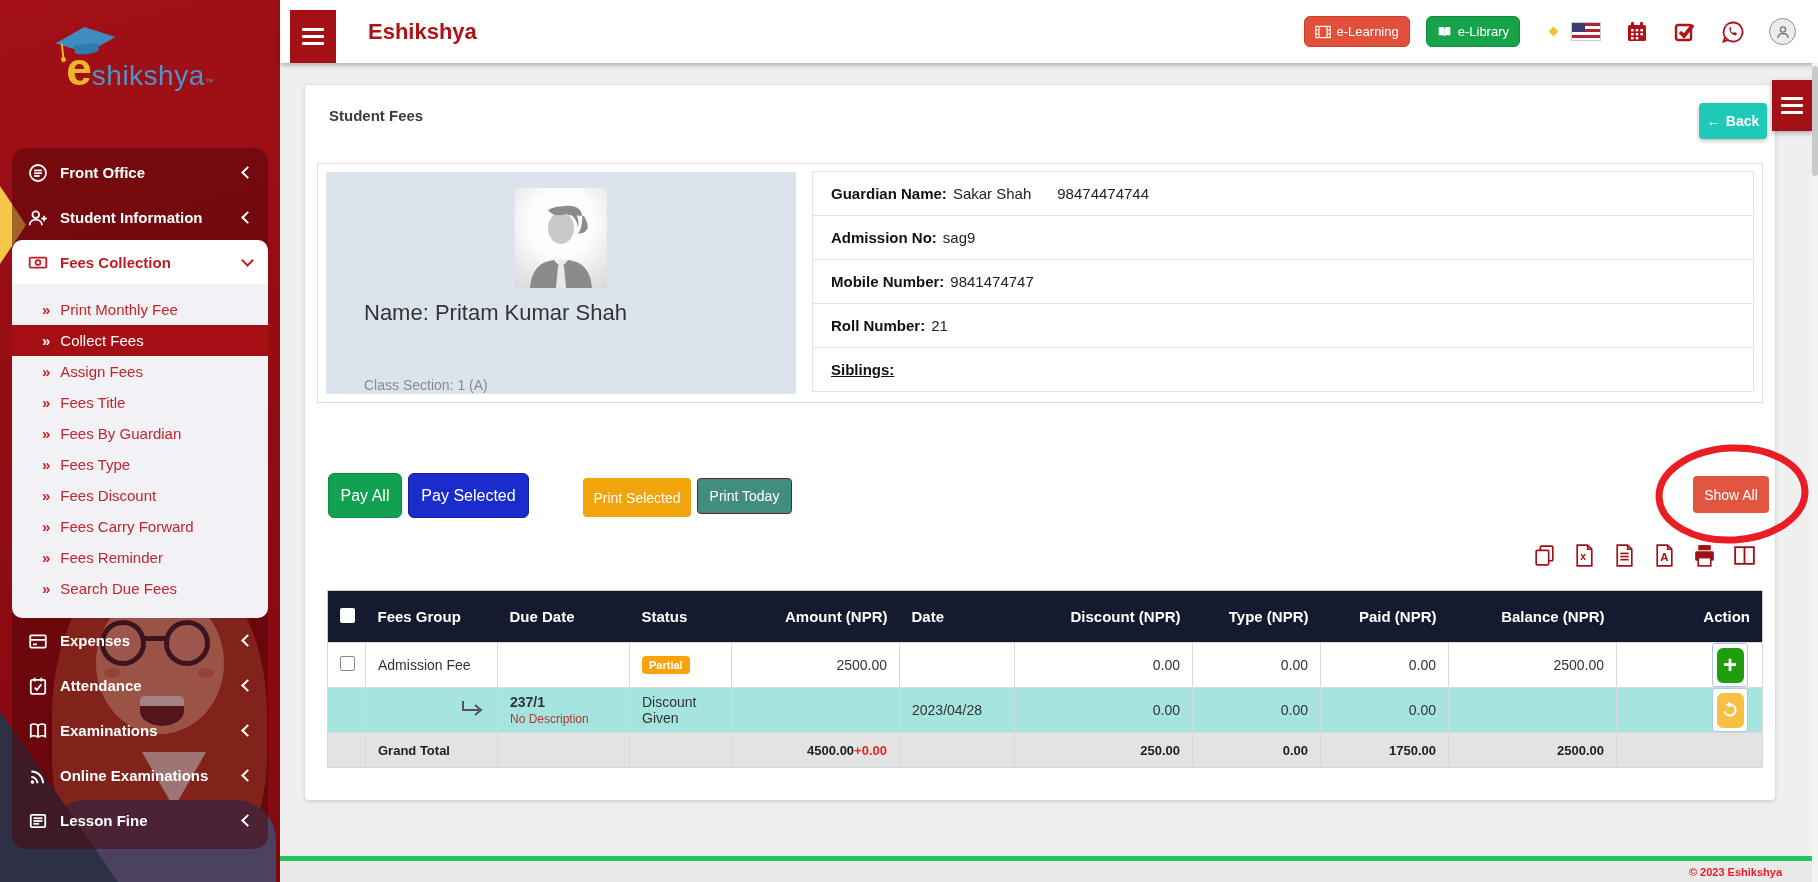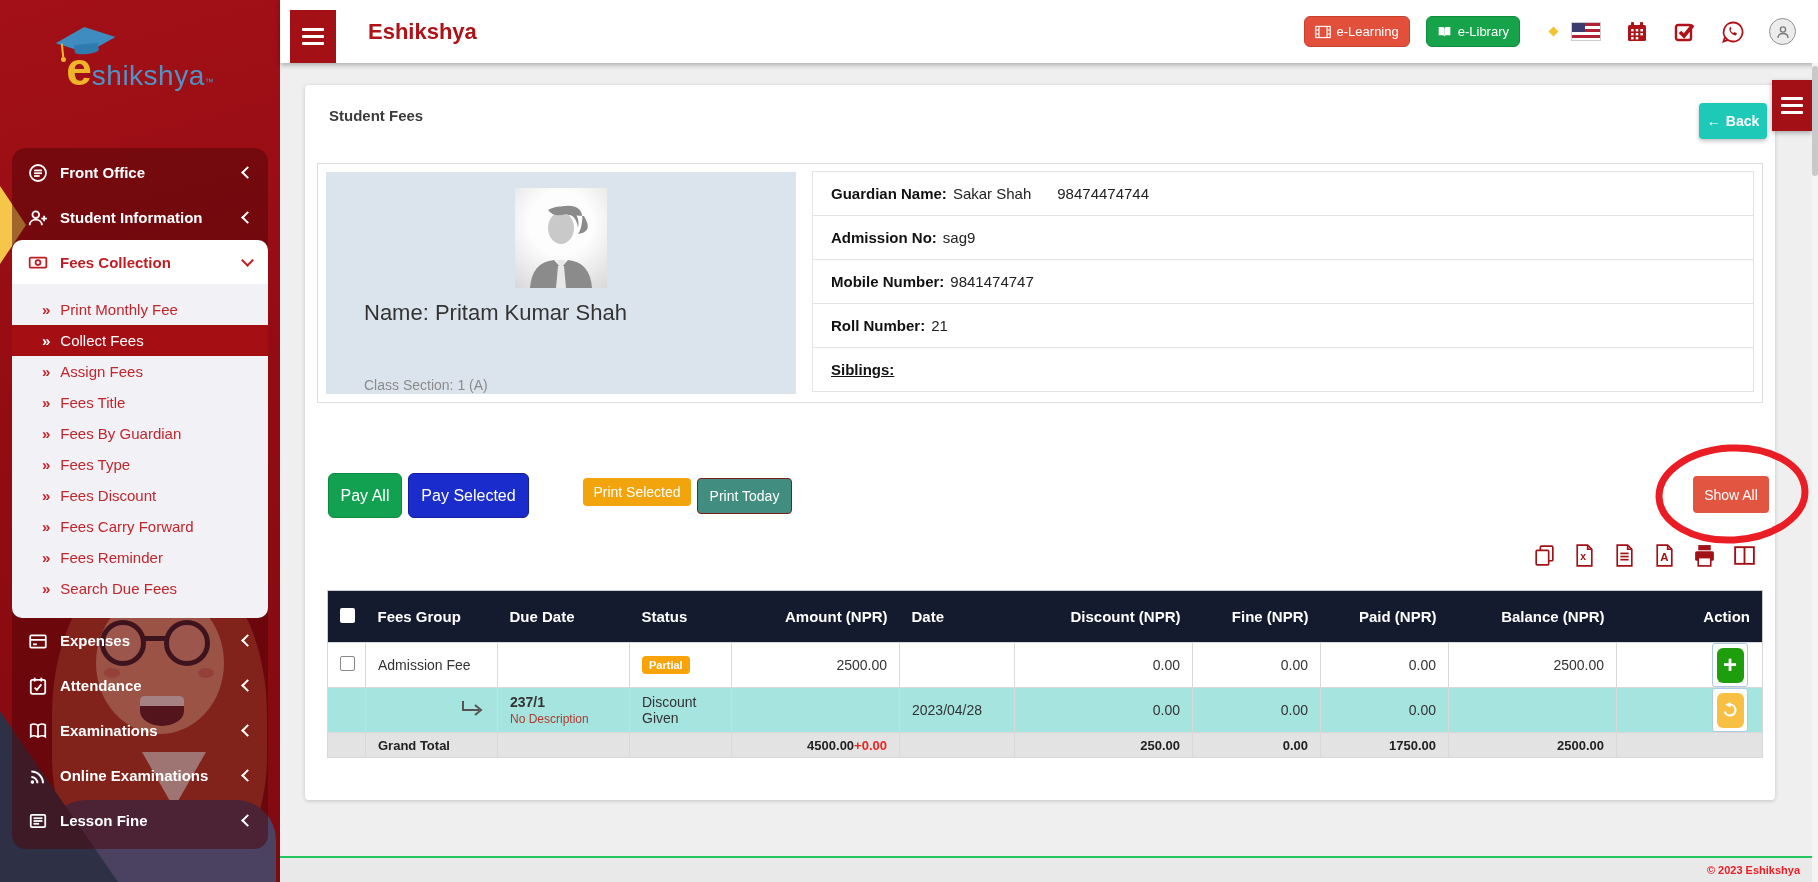--- a/index.html
+++ b/index.html
@@ -77,47 +77,47 @@
   .info-list { position:absolute; left:486px; top:8px; right:8px; }
   .info-row { height:45px; border:1px solid #e3e3e3; margin-top:-1px; display:flex; align-items:center; padding-left:18px; font-size:15px; color:#222;margin-left:8px; }
   .info-row b { color:#111; }
   .info-row .val { margin-left:6px; }
   .info-row .extra { margin-left:26px; }
   .info-row.siblings b { text-decoration:underline; }
 
   .btn { display:flex; align-items:center; justify-content:center; color:#fff; cursor:pointer; position:absolute; }
   .pay-all { left:23px; top:388px; width:74px; height:45px; background:#12a150; border:1px solid #0d8a42; border-radius:6px; font-size:16px; }
   .pay-selected { left:103px; top:388px; width:121px; height:45px; background:#1b2ccc; border:1px solid #131f9e; border-radius:6px; font-size:16px; }
-  .print-selected { left:278px; top:393px; width:108px; height:28px; background:#f2a40c; border-radius:4px; font-size:14px; }
+  .print-selected { left:278px; top:393px; width:108px; height:39px; background:#f2a40c; border-radius:4px; font-size:14px; }
   .print-today { left:392px; top:393px; width:95px; height:36px; background:#418d80; border:1px solid #7c1d1d; border-radius:4px; font-size:14px; }
   .show-all { left:1388px; top:391px; width:76px; height:37px; background:#e25540; border-radius:4px; font-size:14px; }
   .annotation { position:absolute; left:1346px; top:350px; width:162px; height:118px; pointer-events:none; }
 
   .export-bar { position:absolute; right:18px; top:458px; display:flex; gap:15px; }
   .export-bar svg { width:25px; height:25px; cursor:pointer; }
 
   .fees-table { position:absolute; left:22px; top:505px; width:1435px; border-collapse:collapse; table-layout:fixed; font-size:14px; color:#333; border:1px solid #ccc; }
   .fees-table th { background:#141b2f; color:#fff; font-size:15px; height:52px; text-align:left; padding:0 12px; font-weight:bold; }
   .fees-table th.r, .fees-table td.r { text-align:right; }
   .fees-table td { border:1px solid #d8d8d8; padding:0 12px; height:37px; background:#fff; }
   .fees-table tr.subrow td { background:#a5e4df; }
-  .fees-table tr.total td { background:#e3e3e3; height:25px; font-weight:bold; font-size:13px; color:#222; }
+  .fees-table tr.total td { background:#e3e3e3; height:35px; font-weight:bold; font-size:13px; color:#222; }
   .cbx { width:15px; height:15px; border:1px solid #888; border-radius:2px; background:#fff; display:inline-block; cursor:pointer; }
   .cbx.head { border:none; background:#fff; }
   .badge { display:inline-block; background:#f8a408; color:#fff; font-size:11px; font-weight:bold; padding:3px 7px; border-radius:4px; }
   .due-main { font-weight:bold; color:#333; }
   .due-note { font-size:12px; color:#b03a31; margin-top:2px; }
   .red-plus { color:#e8251f; }
   .arrow-cell { text-align:right; }
   .action-wrap { width:36px; height:44px; background:#fff; border:1px solid #aacbe3; border-radius:3px; display:flex; align-items:center; justify-content:center; margin-left:auto; margin-right:2px; cursor:pointer; }
   .action-inner { width:27px; height:35px; border-radius:6px; display:flex; align-items:center; justify-content:center; color:#fff; }
   .add-btn { background:#1f9e0d; font-size:24px; font-weight:bold; line-height:0; }
   .undo-btn { background:#f7c043; }
 
-  .footer { position:absolute; left:0; right:0; bottom:0; height:26px; background:#e9e9e9; border-top:2px solid #22c55e; display:flex; align-items:center; justify-content:flex-end; padding-right:18px; font-size:11px; font-weight:bold; color:#ed1c24; }
+  .footer { position:absolute; left:0; right:0; bottom:0; height:26px; background:#e9e9e9; border-top:5px solid #22c55e; display:flex; align-items:center; justify-content:flex-end; padding-right:36px; font-size:11px; font-weight:bold; color:#ed1c24; }
 </style>
 </head>
 <body>
 
 <div class="sidebar">
   <div class="deco deco-tri"></div>
   <div class="deco flame"></div>
   <div class="deco girl-hair"></div>
   <div class="deco girl-face"></div>
   <div class="deco blush-l"></div>
@@ -442,21 +442,21 @@
       </colgroup>
       <thead>
         <tr>
           <th><span class="cbx head"></span></th>
           <th>Fees Group</th>
           <th>Due Date</th>
           <th>Status</th>
           <th class="r">Amount (NPR)</th>
           <th>Date</th>
           <th class="r">Discount (NPR)</th>
-          <th class="r">Fine (NPR)</th>
+          <th class="r">Type (NPR)</th>
           <th class="r">Paid (NPR)</th>
           <th class="r">Balance (NPR)</th>
           <th class="r">Action</th>
         </tr>
       </thead>
       <tbody>
         <tr>
           <td style="text-align:center;"><span class="cbx"></span></td>
           <td>Admission Fee</td>
           <td></td>

